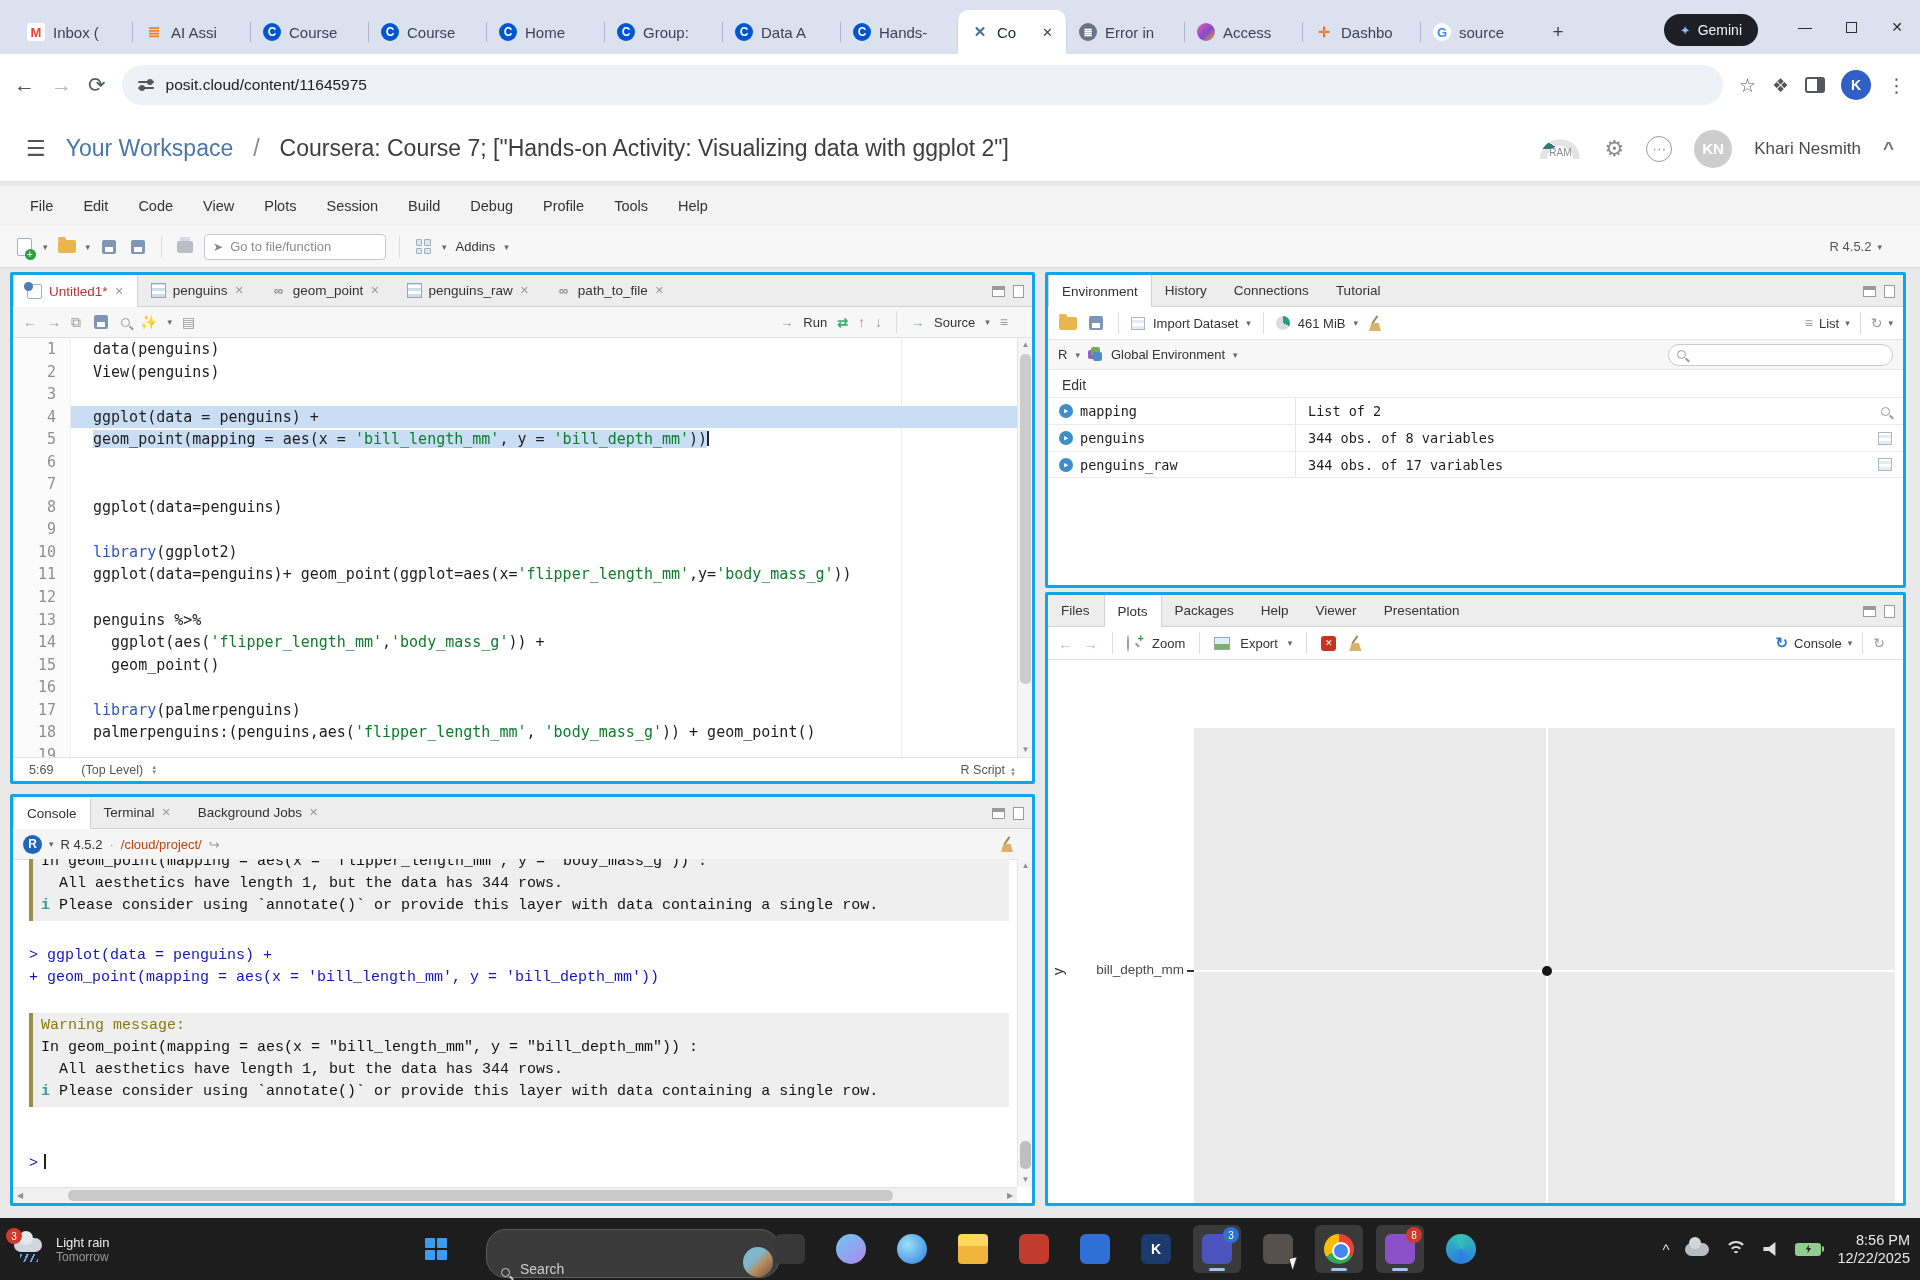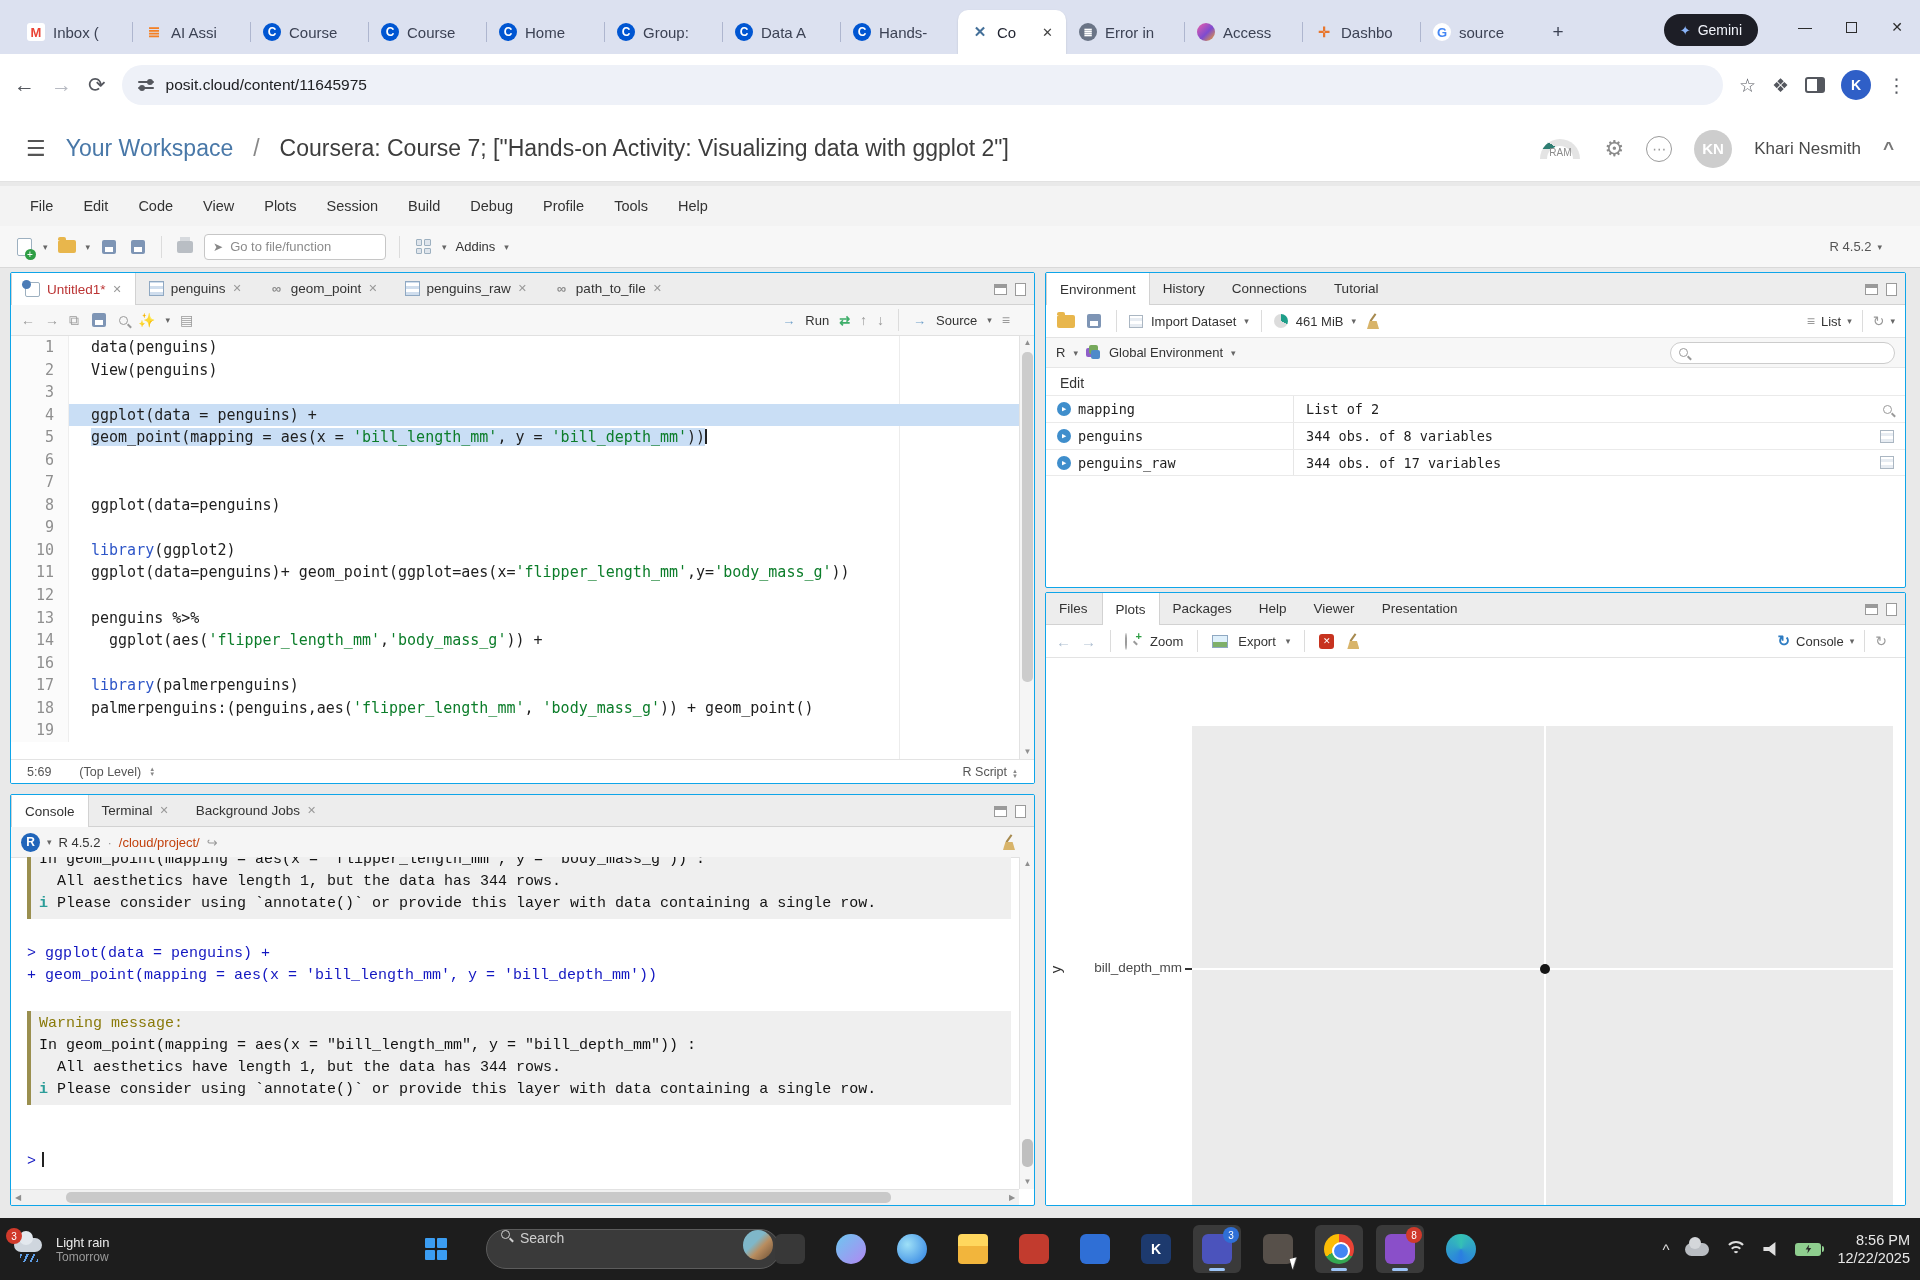--- a/index.html
+++ b/index.html
@@ -92,21 +92,21 @@
   .vsep{width:1px;height:22px;background:#dcdcdc;margin:0 4px}
   .goto{width:182px;height:26px;background:#fff;border:1px solid #c6c6c6;border-radius:4px;
     display:flex;align-items:center;gap:7px;padding:0 8px;color:#8b8b8b}
   .goto-ico{color:#888;font-size:12px}
   .grid4{width:15px;height:15px;display:grid;grid-template-columns:1fr 1fr;gap:2px}
   .grid4 i{background:#dfe5ec;border:1px solid #9db0c0;border-radius:1px}
   .caret{font-size:9px;color:#666}
   .rver{margin-left:auto;display:flex;align-items:center;gap:6px;color:#555;padding-right:24px}
 
   
-  .pane{position:absolute;background:#fff;border:1px solid #0ea5e9;border-radius:2px;overflow:hidden}
+  .pane{position:absolute;background:#fff;border:3px solid #0ea5e9;border-radius:2px;overflow:hidden}
   #pane-source{left:10px;top:272px;width:1025px;height:512px}
   #pane-console{left:10px;top:794px;width:1025px;height:412px}
   #pane-env{left:1045px;top:272px;width:861px;height:316px}
   #pane-plots{left:1045px;top:592px;width:861px;height:614px}
 
   .ptabbar{height:32px;background:#ededed;border-bottom:1px solid #d2d2d2;display:flex;align-items:stretch;position:relative}
   .ptab{display:flex;align-items:center;gap:7px;padding:0 13px;font-size:13.5px;color:#333;border-right:1px solid transparent}
   .ptab.active{background:#fff;border-right:1px solid #d2d2d2;border-left:1px solid #d2d2d2;margin-bottom:-1px}
   .ptab .x{color:#999;font-size:11px}
   .panectl{position:absolute;right:8px;top:0;height:32px;display:flex;align-items:center;gap:8px}
@@ -234,22 +234,22 @@
   .wcloud::before{content:"";position:absolute;left:5px;top:-7px;width:14px;height:14px;border-radius:50%;background:#e3e8ee}
   .wrain{position:absolute;left:8px;top:20px;width:18px;height:8px;
     background:repeating-linear-gradient(115deg,#5f9fe8 0 2px,transparent 2px 6px)}
   .wbadge{position:absolute;left:-6px;top:-6px;width:16px;height:16px;border-radius:50%;background:#d03a2b;color:#fff;
     font-size:10px;display:flex;align-items:center;justify-content:center}
   .wtxt1{font-size:13px;color:#ececec}
   .wtxt2{font-size:12px;color:#9a9a9a}
   .start{position:absolute;left:416px;top:11px;width:40px;height:40px;display:flex;align-items:center;justify-content:center;border-radius:6px}
   .winlogo{width:22px;height:22px;display:grid;grid-template-columns:1fr 1fr;gap:2px}
   .winlogo i{background:#3b9df2;border-radius:1px}
-  .searchpill{position:absolute;left:486px;top:11px;width:294px;height:40px;background:#3a3a3a;border:1px solid #5c5c5c;
-    border-radius:20px;display:flex;align-items:flex-start;gap:10px;padding:0 6px 0 14px;color:#cfcfcf;font-size:14px}
+  .searchpill{position:absolute;left:486px;top:11px;width:294px;height:49px;background:#3a3a3a;border:1px solid #5c5c5c;
+    border-radius:20px;display:flex;align-items:flex-end;gap:10px;padding:0 6px 0 14px;color:#cfcfcf;font-size:14px}
   .searchpill .mag{border-color:#cfcfcf}.searchpill .mag::after{background:#cfcfcf}
   .bingimg{margin-left:auto;width:30px;height:30px;border-radius:50%;
     background:linear-gradient(135deg,#7fb7c9 0 40%,#b98d5f 60%,#6b4f35)}
   .tbapps{position:absolute;left:766px;top:7px;display:flex;gap:13px}
   .tb-app{position:relative;width:48px;height:48px;border-radius:6px;display:flex;align-items:center;justify-content:center}
   .tb-app.active{background:#3a3a3a}
   .tb-app .bar{position:absolute;bottom:2px;left:50%;transform:translateX(-50%);width:16px;height:3px;border-radius:2px;background:#9cc4f7}
   .tb-ico{width:30px;height:30px;border-radius:6px;display:flex;align-items:center;justify-content:center;
     color:#fff;font-size:14px;font-weight:bold}
   .app-app-dark{background:#383838}
@@ -559,20 +559,24 @@
         </div>
         <div class="eline">
           <span class="lnum">13</span>
           <span class="lcode"><span>penguins %&gt;%</span></span>
         </div>
         <div class="eline">
           <span class="lnum">14</span>
           <span class="lcode"><span>  ggplot(aes(</span><span class="str">'flipper_length_mm'</span><span>,</span><span class="str">'body_mass_g'</span><span>)) +</span></span>
         </div>
         <div class="eline">
+          <span class="lnum">15</span>
+          <span class="lcode"><span>  geom_point()</span></span>
+        </div>
+        <div class="eline">
           <span class="lnum">16</span>
           <span class="lcode"></span>
         </div>
         <div class="eline">
           <span class="lnum">17</span>
           <span class="lcode"><span class="kw">library</span><span>(palmerpenguins)</span></span>
         </div>
         <div class="eline">
           <span class="lnum">18</span>
           <span class="lcode"><span>palmerpenguins:(penguins,aes(</span><span class="str">'flipper_length_mm'</span><span>, </span><span class="str">'body_mass_g'</span><span>)) + geom_point()</span></span>

